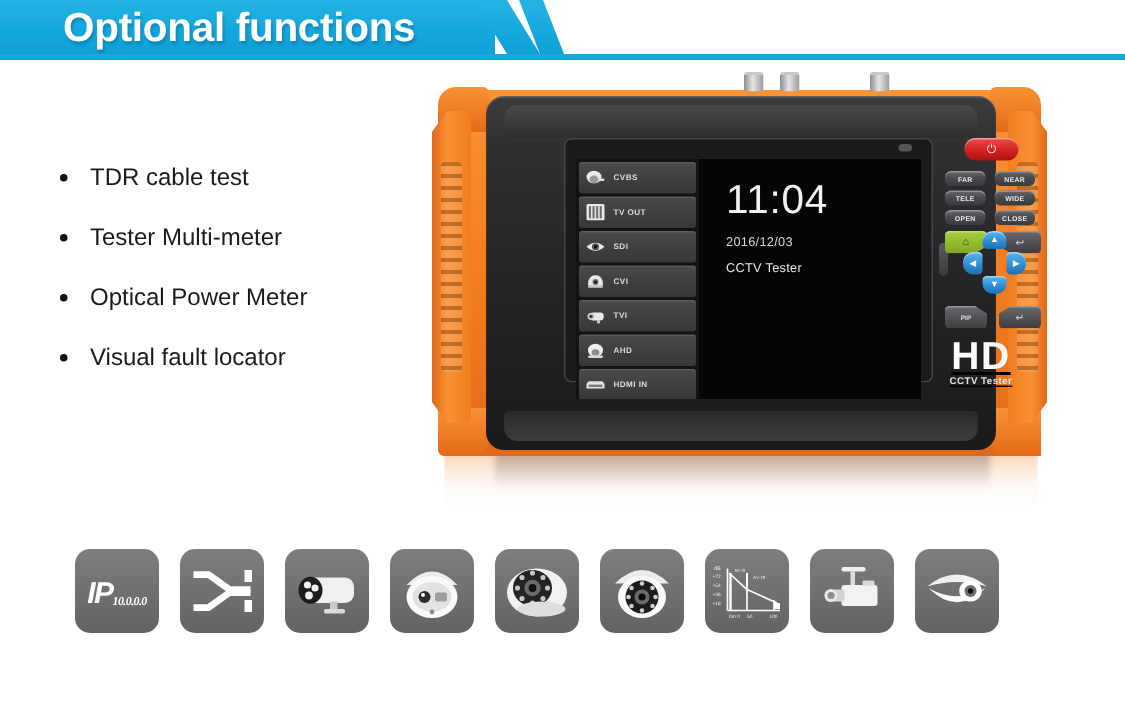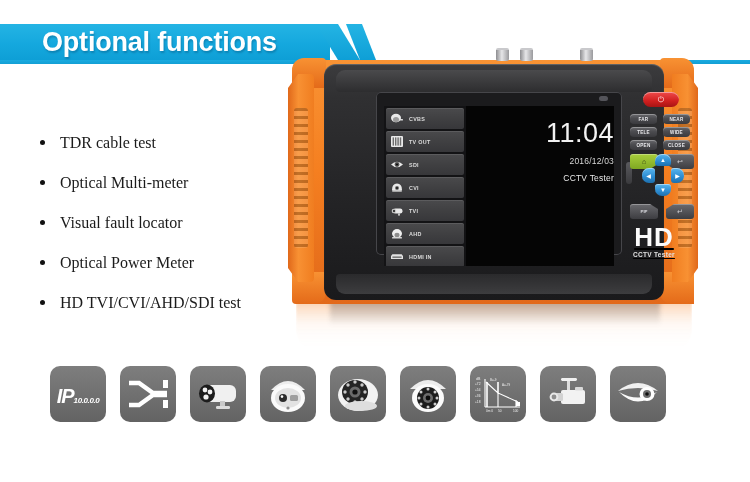--- a/index.html
+++ b/index.html
@@ -13,21 +13,21 @@
   #page {
     position: relative;
     width: 750px; height: 482px;
     background: #ffffff;
     overflow: hidden;
   }
 
   
   .banner-wrap {
     position: absolute; left: 0; top: 0;
-    width: 750px; height: 42px; margin-top: 24px;
+    width: 750px; height: 42px;
   }
   .banner-blue {
     position: absolute; left: 0; top: 0;
     width: 330px; height: 36px;
     background: linear-gradient(180deg, #24b4e4 0%, #15a8de 55%, #0e9fd6 100%);
   }
   .banner-slash-a {
     position: absolute; top: 0; left: 316px;
     width: 44px; height: 36px;
     background: linear-gradient(180deg, #24b4e4 0%, #0e9fd6 100%);
@@ -48,22 +48,22 @@
     position: absolute; left: 42px; top: 1px;
     font-size: 27px; font-weight: bold;
     color: #ffffff; letter-spacing: -0.2px;
     line-height: 34px;
     text-shadow: 1px 2px 2px rgba(0,70,110,.35);
     white-space: nowrap;
   }
 
   
   .feature-list {
-    position: absolute; left: 38px; top: 132px;
-    margin: 0; padding: 0; list-style: none; font-family: Liberation Serif, serif;
+    position: absolute; left: 38px; top: 108px;
+    margin: 0; padding: 0; list-style: none;
   }
   .feature-list li {
     position: relative;
     padding-left: 22px;
     font-size: 16px;
     color: #1b1b1b;
     line-height: 21px;
     margin-bottom: 19px;
     white-space: nowrap;
   }
@@ -148,21 +148,20 @@
     border-top: 2px solid #c9c9cc;
   }
 
   
   .lcd-bezel {
     position: absolute; left: 52px; top: 28px;
     width: 246px; height: 163px;
     background: #1b1b1d;
     border-radius: 5px;
     box-shadow: inset 0 0 0 1px #46464a;
-    text-align: right;
   }
   .lcd {
     position:absolute; left:8px; top:14px;
     width:230px; height:160px;
     background:#0c0c0c; display:flex; overflow:hidden;
   }
   .cam-dot {
     position:absolute; right:14px; top:4px; width:9px; height:5px;
     border-radius:3px; background:#54545a;
   }
@@ -306,21 +305,21 @@
     position:relative; overflow:hidden;
     display:flex; align-items:center; justify-content:center;
   }
   .icon-tile svg { display:block; }
   .ip-text {
     font-style:italic; font-weight:bold; color:#ffffff;
     font-size:20px; line-height:18px; letter-spacing:-1px;
   }
   .ip-sub {
     font-style:italic; font-weight:bold; color:#ffffff;
-    font-size:8px; line-height:8px; letter-spacing:-0.4px;
+    font-size:8px; line-height:8px; letter-spacing:-0.4px;font-family:Liberation Serif, serif;
   }
   .ipaddr-box {
     border:2px solid #ffffff; border-radius:3px;
     padding:3px 3px; 
   }
   .ipaddr-text {
     color:#ffffff; font-weight:bold; font-size:9px; letter-spacing:0.2px;
     white-space:nowrap;
   }
 </style>
@@ -337,33 +336,29 @@
     <div class="banner-title">Optional functions</div>
   </div>
 
   <ul class="feature-list">
     <li>
       <span class="dot"></span>
       <span>TDR cable test</span>
     </li>
     <li>
       <span class="dot"></span>
-      <span>Optical Multi-meter</span>
-    </li>
-    <li>
-      <span class="dot"></span>
-      <span>Visual fault locator</span>
+      <span>Tester Multi-meter</span>
     </li>
     <li>
       <span class="dot"></span>
       <span>Optical Power Meter</span>
     </li>
     <li>
       <span class="dot"></span>
-      <span>HD TVI/CVI/AHD/SDI test</span>
+      <span>Visual fault locator</span>
     </li>
   </ul>
 
   <div class="reflection"></div>
   <div class="reflection-dark"></div>
 
   <div class="device">
 
     <div class="shell-orange"></div>
     <div class="tab tab-tl"></div>

